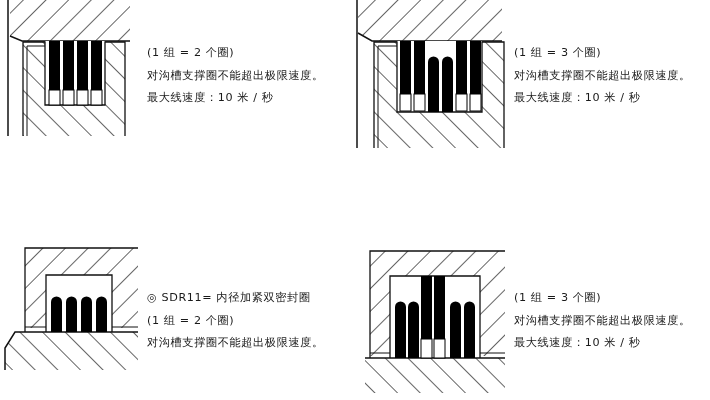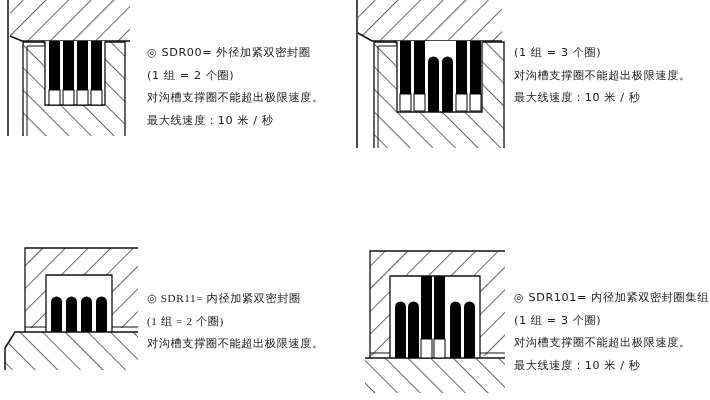--- a/index.html
+++ b/index.html
@@ -42,21 +42,20 @@
       <rect x="63" y="41" width="11" height="49" fill="#000"></rect>
       <rect x="63" y="90" width="11" height="15" fill="#fff" stroke="#000" stroke-width="1"></rect>
       <rect x="77" y="41" width="11" height="49" fill="#000"></rect>
       <rect x="77" y="90" width="11" height="15" fill="#fff" stroke="#000" stroke-width="1"></rect>
       <rect x="91" y="41" width="11" height="49" fill="#000"></rect>
       <rect x="91" y="90" width="11" height="15" fill="#fff" stroke="#000" stroke-width="1"></rect>
     </g>
   </svg>
 </div>
 <div class="caption" style="left:147px;top:42px;">
-  <div>◎ SDR00= 外径加紧双密封圈</div>
   <div>(1 组 = 2 个圈)</div>
   <div>对沟槽支撑圈不能超出极限速度。</div>
   <div>最大线速度：10 米 / 秒</div>
 </div>
 
 <div class="fig" style="left:352px;top:0;">
   <svg width="155" height="150" viewBox="0 0 155 150">
     <polygon points="6,0 150,0 150,41 20,41 6,33" fill="url(#hatch)"></polygon>
     <polyline points="6,33 20,41 150,41" fill="none" stroke="#111" stroke-width="1.5"></polyline>
     <line x1="5" y1="0" x2="5" y2="148" stroke="#111" stroke-width="1.5"></line>
@@ -98,21 +97,21 @@
 
     <polygon points="5,125 5,103 15,87 138,87 138,125" fill="url(#hatchR)"></polygon>
     <polyline points="5,125 5,103 15,87 138,87" fill="none" stroke="#111" stroke-width="1.5"></polyline>
 
     <path d="M51,87 V57 a5.5,5.5 0 0 1 11,0 V87 Z" fill="#000"></path>
     <path d="M66,87 V57 a5.5,5.5 0 0 1 11,0 V87 Z" fill="#000"></path>
     <path d="M81,87 V57 a5.5,5.5 0 0 1 11,0 V87 Z" fill="#000"></path>
     <path d="M96,87 V57 a5.5,5.5 0 0 1 11,0 V87 Z" fill="#000"></path>
   </svg>
 </div>
-<div class="caption" style="left:147px;top:287px;font-family:Liberation Serif, serif;">
+<div class="caption" style="left:147px;top:287px;">
   <div>◎ SDR11= 内径加紧双密封圈</div>
   <div>(1 组 = 2 个圈)</div>
   <div>对沟槽支撑圈不能超出极限速度。</div>
 </div>
 
 <div class="fig" style="left:365px;top:248px;">
   <svg width="145" height="145" viewBox="0 0 145 145">
     <rect x="5" y="3" width="135" height="105" fill="url(#hatch)"></rect>
     <rect x="25" y="28" width="90" height="82" fill="#fff"></rect>
     <polyline points="140,3 5,3 5,110" fill="none" stroke="#111" stroke-width="1.3"></polyline>
@@ -129,17 +128,16 @@
     <rect x="56" y="28" width="11" height="63" fill="#000"></rect>
     <rect x="56" y="91" width="11" height="19" fill="#fff" stroke="#000" stroke-width="1"></rect>
     <rect x="69" y="28" width="11" height="63" fill="#000"></rect>
     <rect x="69" y="91" width="11" height="19" fill="#fff" stroke="#000" stroke-width="1"></rect>
 
     <path d="M85,110 V59 a5.5,5.5 0 0 1 11,0 V110 Z" fill="#000"></path>
     <path d="M99,110 V59 a5.5,5.5 0 0 1 11,0 V110 Z" fill="#000"></path>
   </svg>
 </div>
 <div class="caption" style="left:514px;top:287px;">
-  <div>◎ SDR101= 内径加紧双密封圈集组</div>
   <div>(1 组 = 3 个圈)</div>
   <div>对沟槽支撑圈不能超出极限速度。</div>
   <div>最大线速度：10 米 / 秒</div>
 </div>
 
 </body></html>

